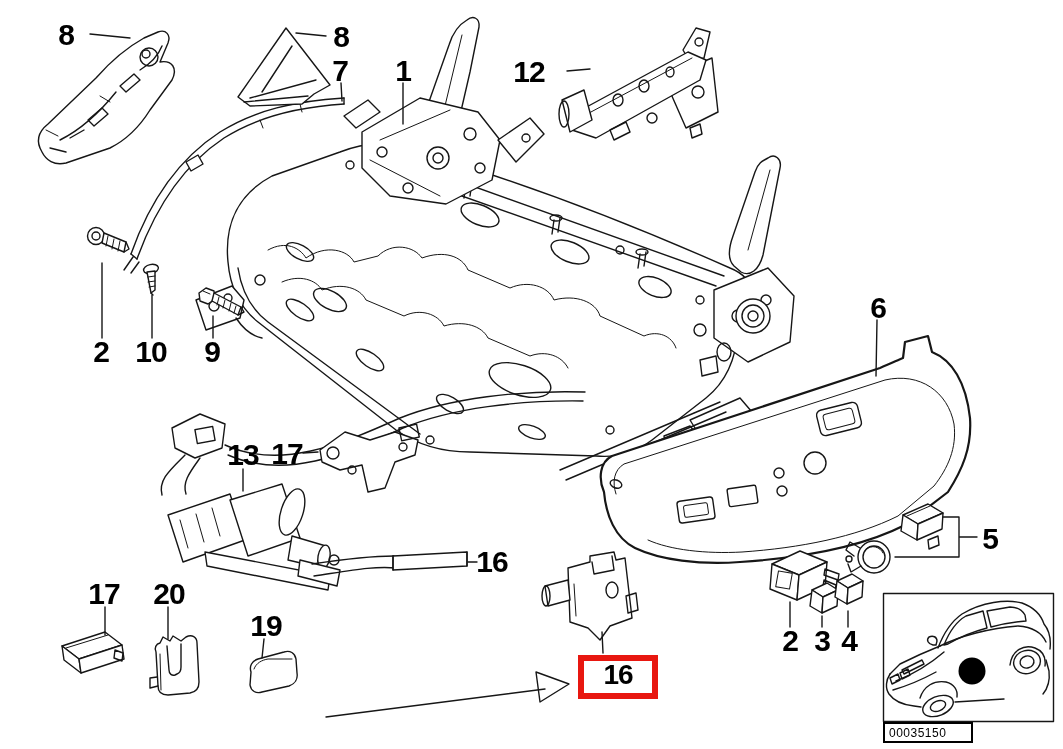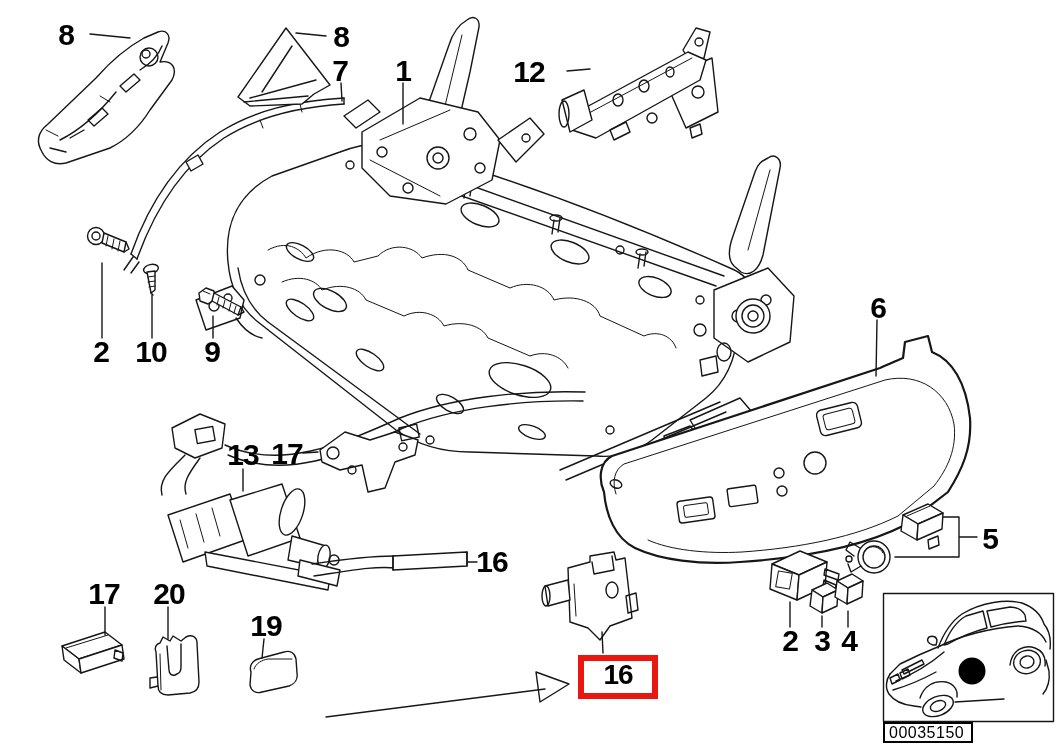--- a/index.html
+++ b/index.html
@@ -23,21 +23,21 @@
   }
   #hl-box{
     position:absolute; left:578px; top:655px; width:80px; height:44px;
     border:6px solid var(--hl); box-sizing:border-box;
     display:flex; align-items:flex-start; justify-content:center;
   }
   #hl-box .part-label{position:static; transform:none; font-size:28px;}
   #inset-code{
     position:absolute; left:883px; top:722px; width:90px; height:21px;
     border:2px solid #000; box-sizing:border-box;
-    font-size:16px; letter-spacing:0.5px; color:#000;
+    font-size:12px; letter-spacing:0.5px; color:#000;
     display:flex; align-items:center; padding-left:4px; background:#fff;
   }
 </style>
 </head>
 <body>
 
 <div id="stage">
 
   <svg class="art" width="1063" height="749" viewBox="0 0 1063 749">
 

